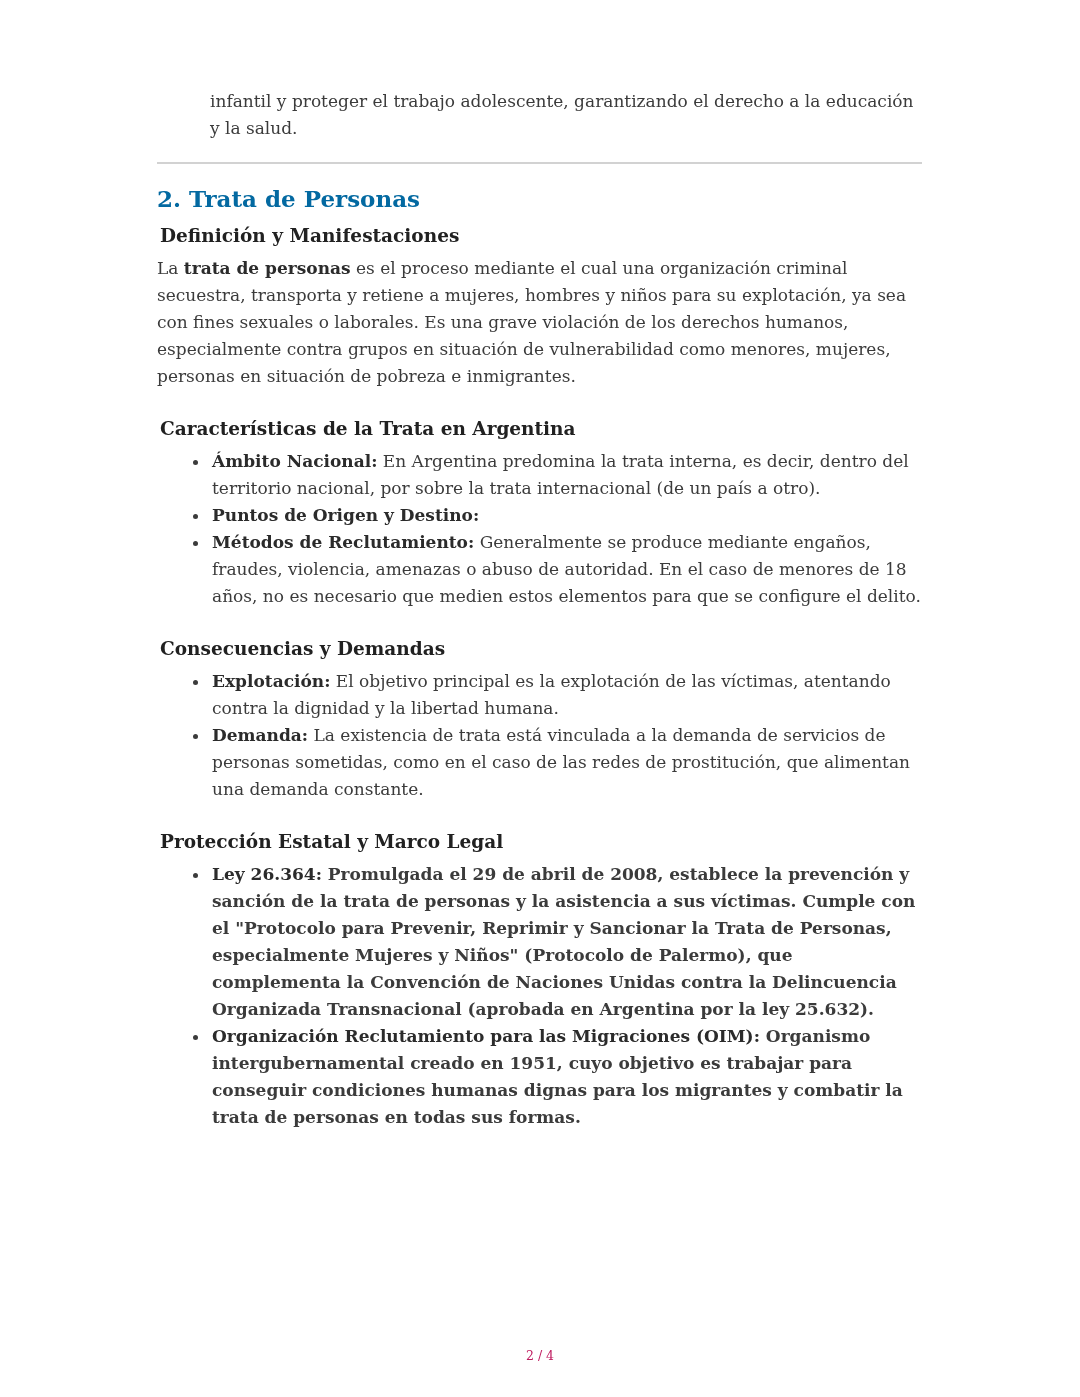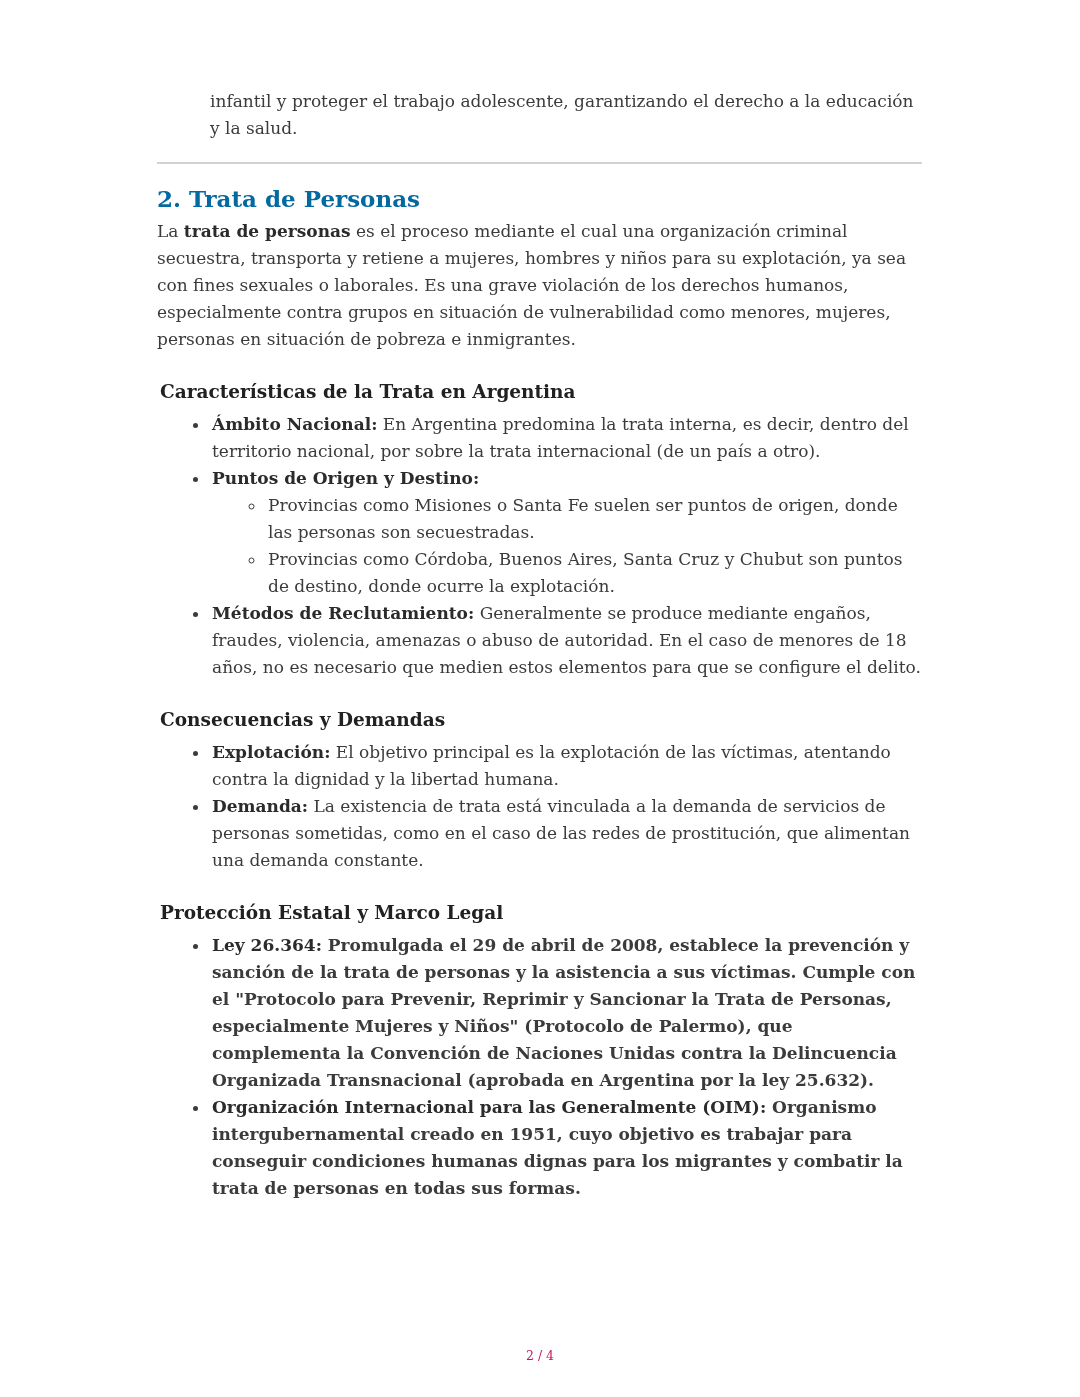--- a/index.html
+++ b/index.html
@@ -70,41 +70,38 @@
 <body>
 
 <div class="page doc">
 
   <p class="continuation">infantil y proteger el trabajo adolescente, garantizando el derecho a la educación y la salud.</p>
 
   <hr class="rule">
 
   <h2 class="doc-title">2. Trata de Personas</h2>
 
+  <h3 class="section-heading tight">Definición y Manifestaciones</h3>
   <p><span>La </span><strong>trata de personas</strong><span> es el proceso mediante el cual una organización criminal secuestra, transporta y retiene a mujeres, hombres y niños para su explotación, ya sea con fines sexuales o laborales. Es una grave violación de los derechos humanos, especialmente contra grupos en situación de vulnerabilidad como menores, mujeres, personas en situación de pobreza e inmigrantes.</span></p>
 
   <h3 class="section-heading">Características de la Trata en Argentina</h3>
   <ul class="l1">
     <li><strong>Ámbito Nacional:</strong><span> En Argentina predomina la trata interna, es decir, dentro del territorio nacional, por sobre la trata internacional (de un país a otro).</span></li>
     <li><strong>Puntos de Origen y Destino:</strong><span></span>
-      <ul class="l2">
-        <li>Provincias como Misiones o Santa Fe suelen ser puntos de origen, donde las personas son secuestradas.</li>
-        <li>Provincias como Córdoba, Buenos Aires, Santa Cruz y Chubut son puntos de destino, donde ocurre la explotación.</li>
-      </ul>
     </li>
     <li><strong>Métodos de Reclutamiento:</strong><span> Generalmente se produce mediante engaños, fraudes, violencia, amenazas o abuso de autoridad. En el caso de menores de 18 años, no es necesario que medien estos elementos para que se configure el delito.</span></li>
   </ul>
 
   <h3 class="section-heading">Consecuencias y Demandas</h3>
   <ul class="l1">
     <li><strong>Explotación:</strong><span> El objetivo principal es la explotación de las víctimas, atentando contra la dignidad y la libertad humana.</span></li>
     <li><strong>Demanda:</strong><span> La existencia de trata está vinculada a la demanda de servicios de personas sometidas, como en el caso de las redes de prostitución, que alimentan una demanda constante.</span></li>
   </ul>
 
   <h3 class="section-heading">Protección Estatal y Marco Legal</h3>
   <ul class="l1 list-gap">
     <li><strong>Ley 26.364:</strong><span> Promulgada el 29 de abril de 2008, establece la prevención y sanción de la trata de personas y la asistencia a sus víctimas. Cumple con el "Protocolo para Prevenir, Reprimir y Sancionar la Trata de Personas, especialmente Mujeres y Niños" (Protocolo de Palermo), que complementa la Convención de Naciones Unidas contra la Delincuencia Organizada Transnacional (aprobada en Argentina por la ley 25.632).</span></li>
-    <li><strong>Organización Internacional para las Generalmente (OIM):</strong><span> Organismo intergubernamental creado en 1951, cuyo objetivo es trabajar para conseguir condiciones humanas dignas para los migrantes y combatir la trata de personas en todas sus formas.</span></li>
+    <li><strong>Organización Reclutamiento para las Migraciones (OIM):</strong><span> Organismo intergubernamental creado en 1951, cuyo objetivo es trabajar para conseguir condiciones humanas dignas para los migrantes y combatir la trata de personas en todas sus formas.</span></li>
   </ul>
 
   <div class="page-footer">2 / 4</div>
 
 </div>
 
 </body></html>

